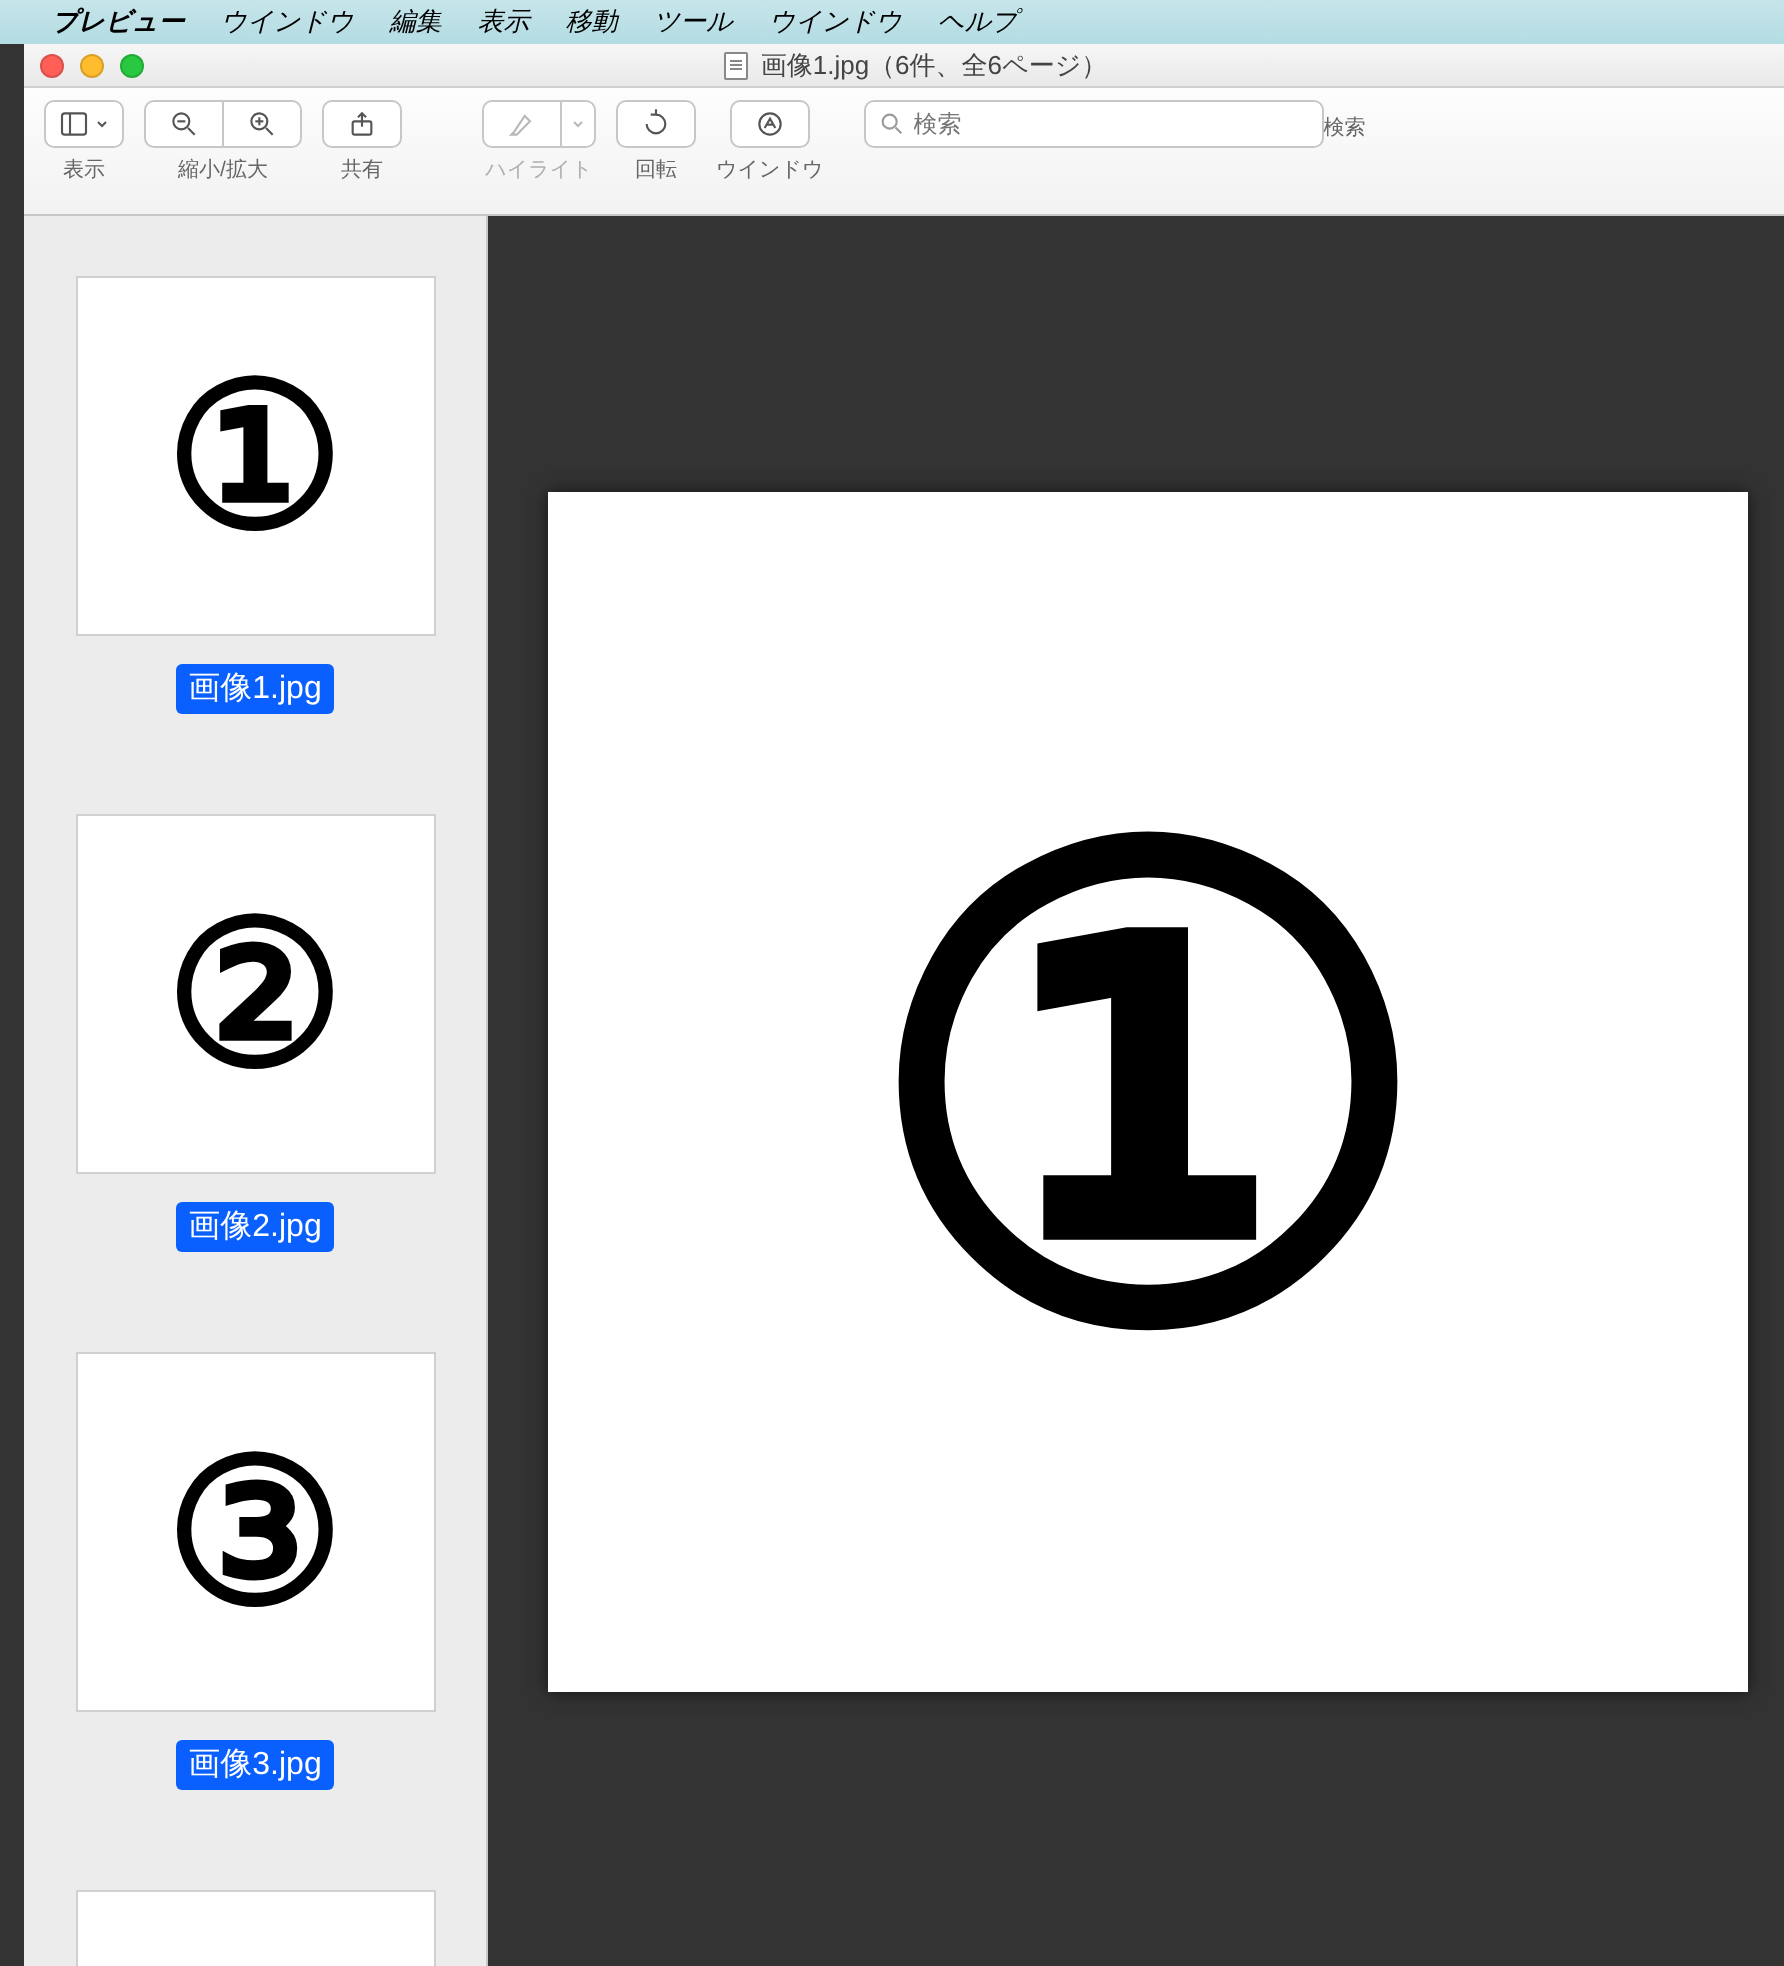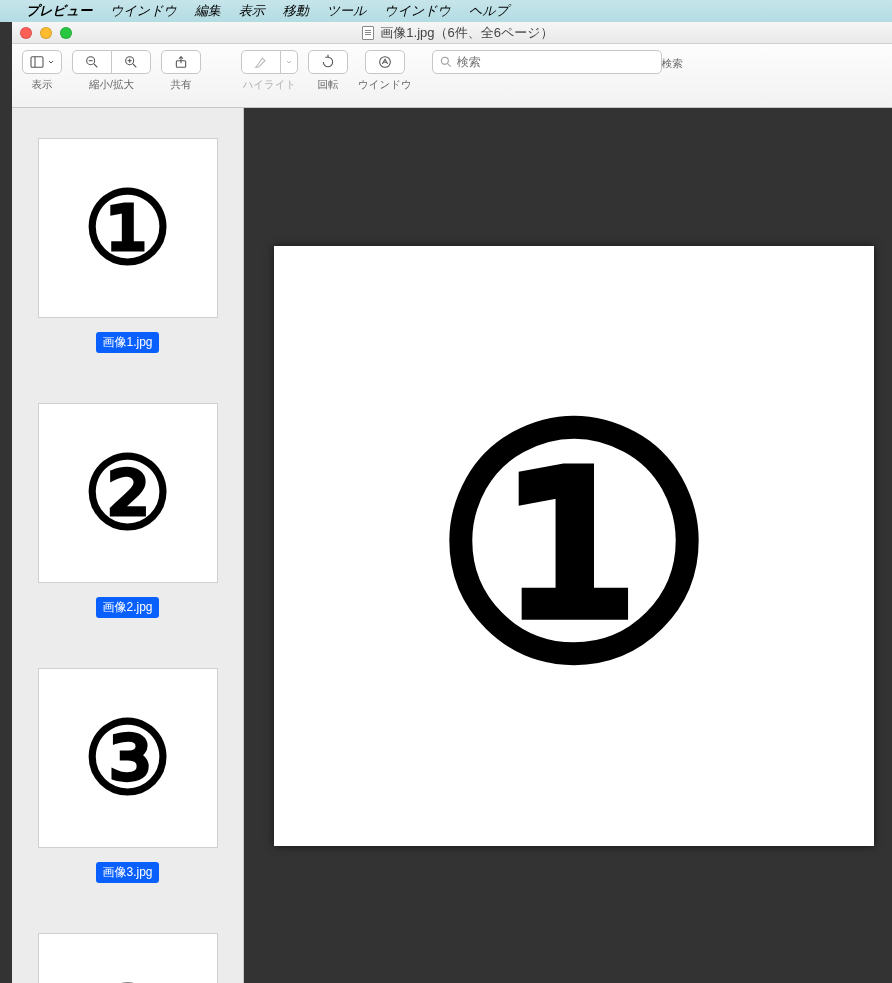--- a/index.html
+++ b/index.html
@@ -172,21 +172,21 @@
   border: 1px solid #d0d0d0;
   display: flex;
   align-items: center;
   justify-content: center;
   font-size: 100px;
   font-weight: 700;
   color: #000;
 }
 .thumb-label {
   margin-top: 14px;
-  font-size: 12px;
+  font-size: 16px;
   padding: 2px 6px;
   border-radius: 3px;
 }
 .thumb-label.selected {
   background: #0a60ff;
   color: #fff;
 }
 
 
 .canvas {

